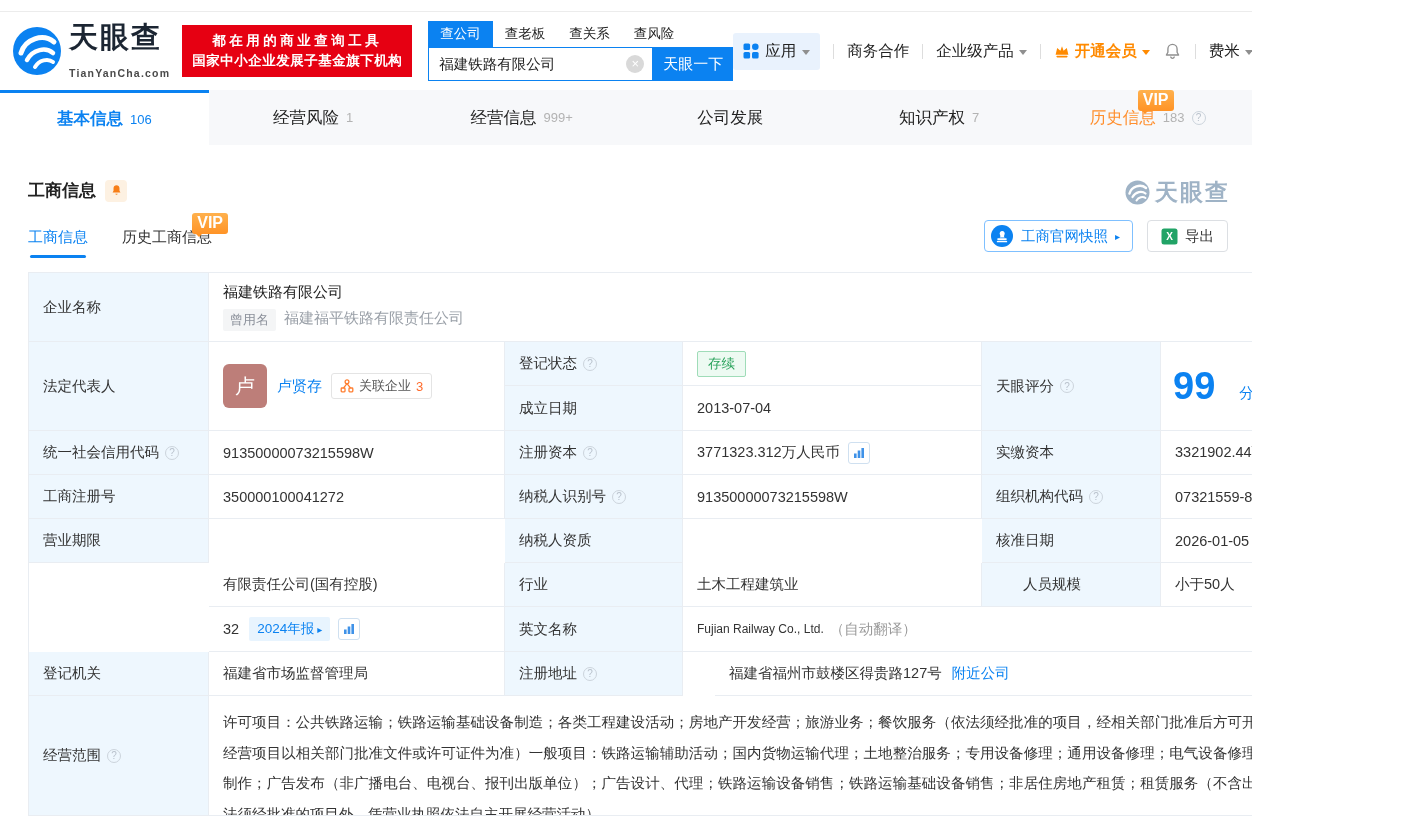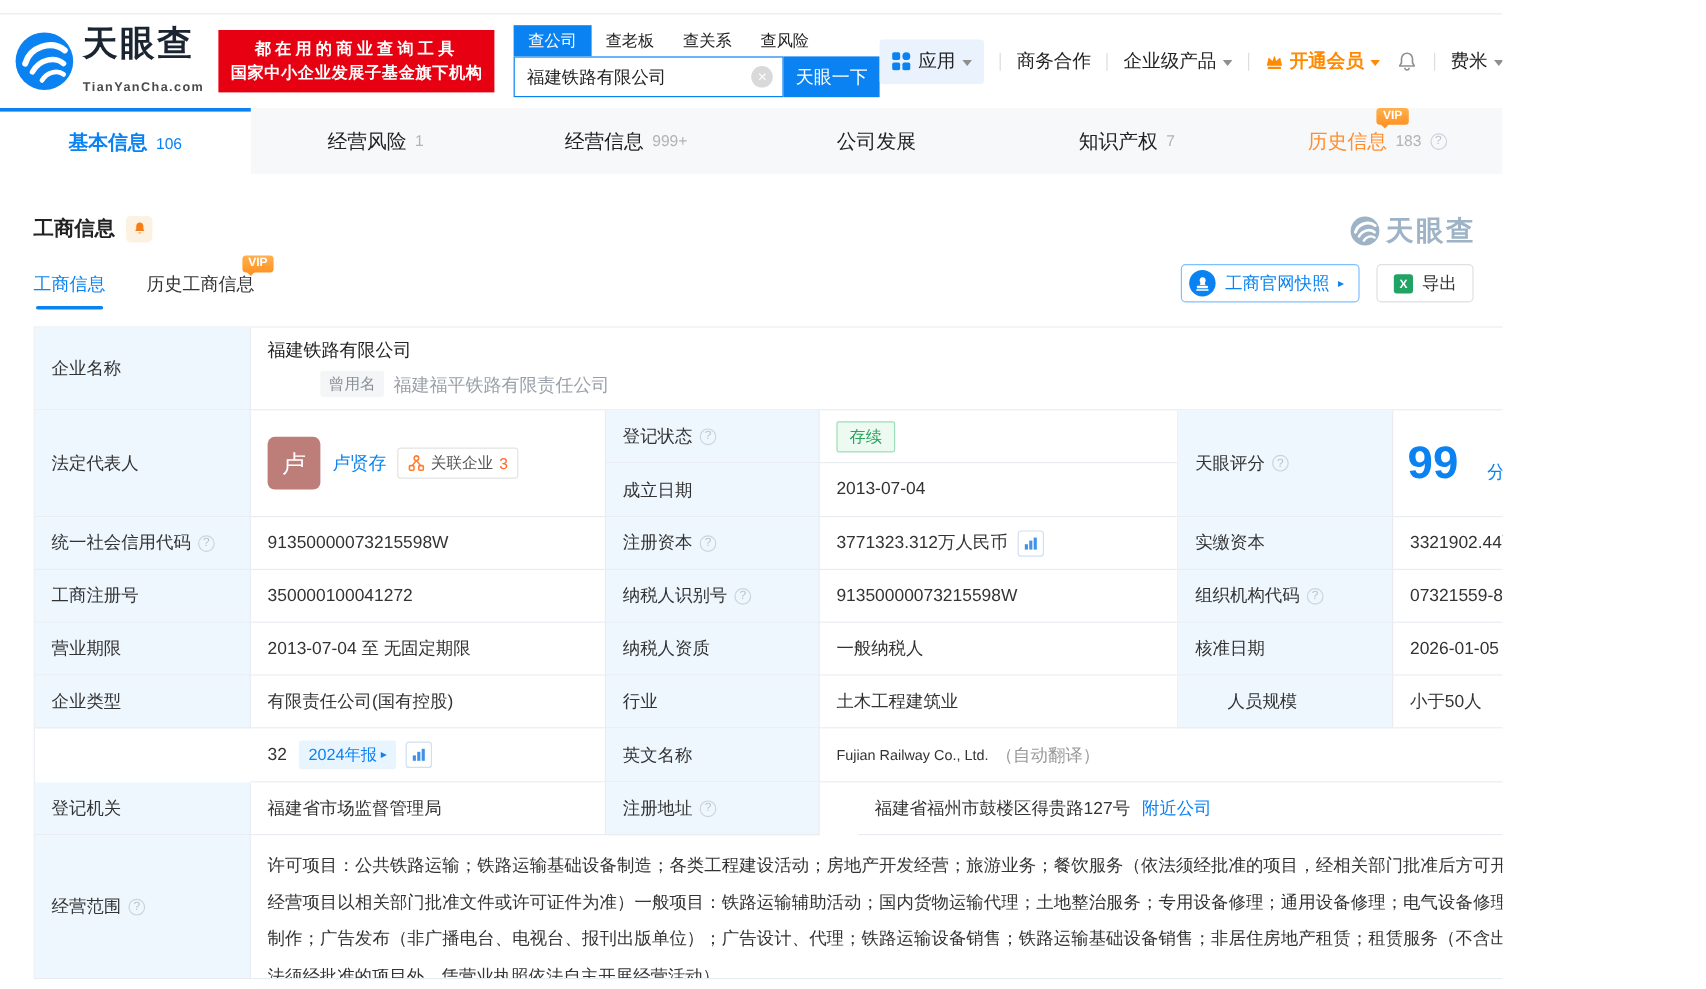--- a/index.html
+++ b/index.html
@@ -39,21 +39,21 @@
   
   .tabbar { position:absolute; top:90px; left:0; width:100%; height:55px; background:#f7f8fa; display:flex; }
   .tab { flex:1; display:flex; align-items:center; justify-content:center; cursor:pointer; }
   .tab-inner { position:relative; display:flex; align-items:center; gap:7px; }
   .t-label { font-size:16.5px; color:#222; }
   .t-count { font-size:13px; color:#b3b3b3; }
   .tab.active { background:#fff; border-top:3px solid #0b82f1; }
   .tab.active .t-label { color:#0b82f1; font-weight:bold; }
   .tab.active .t-count { color:#0b82f1; }
   .tab.viptab .t-label { color:#ff8f2e; }
-  .vip-badge { background:linear-gradient(#ffb14d,#ff9326); color:#fff; font-size:10px; font-weight:bold; padding:1px 5px 2px; border-radius:3px; position:relative; }
+  .vip-badge { background:linear-gradient(#ffb14d,#ff9326); color:#fff; font-size:16px; font-weight:bold; padding:1px 5px 2px; border-radius:3px; position:relative; }
   .vip-badge::after { content:""; position:absolute; left:3px; bottom:-3px; border-left:4px solid transparent; border-right:4px solid transparent; border-top:4px solid #ff9326; }
   .tab .vip-badge { position:absolute; top:-17px; right:32px; }
   .help { display:inline-flex; width:14px; height:14px; border:1px solid #ccd4dc; border-radius:50%; color:#b9c2cc; font-size:10px; align-items:center; justify-content:center; flex:0 0 auto; cursor:pointer; }
   .help::before { content:"?"; }
 
   
   .sec-title { position:absolute; top:179px; left:28px; display:flex; align-items:center; gap:9px; }
   .sec-title h2 { font-size:17px; color:#222; }
   .bell-chip { width:22px; height:22px; background:#fdf1e2; border-radius:4px; display:flex; align-items:center; justify-content:center; cursor:pointer; }
   .watermark { position:absolute; top:177px; right:22px; display:flex; align-items:center; gap:5px; }
@@ -74,21 +74,21 @@
     display:grid;
     grid-template-columns:180px 296px 178px 299px 179px 1fr;
     grid-template-rows:69px 44px 45px 44px 44px 44px 44px 45px 44px 119px; }
   .cell { border-right:1px solid #e9edf2; border-bottom:1px solid #e9edf2; display:flex; align-items:center; padding:0 14px; font-size:14.5px; color:#333; overflow:hidden; }
   .lab { background:#eef7fe; gap:6px; }
   .no-br { border-right:none; }
   .no-bb { border-bottom:none; }
 
   .colcell { flex-direction:column; align-items:flex-start; justify-content:center; gap:7px; }
   .cname { font-size:15px; color:#222; }
-  .former { display:flex; align-items:flex-end; gap:8px;margin-left:44px; }
+  .former { display:flex; align-items:flex-start; gap:8px; }
   .former-chip { background:#f4f5f6; color:#8a8f99; font-size:13px; padding:2px 7px; border-radius:2px; }
   .former-name { color:#9aa0a8; font-size:15px; }
 
   .avatar { width:44px; height:44px; border-radius:6px; background:#bd7e79; color:#fff; font-size:20px; display:flex; align-items:center; justify-content:center; flex:0 0 auto; }
   .rep-name { color:#0b82f1; font-size:15px; margin-left:10px; cursor:pointer; }
   .rel-badge { margin-left:9px; border:1px solid #e4e4e4; border-radius:3px; padding:3px 8px; display:flex; align-items:center; gap:5px; font-size:13px; color:#555; cursor:pointer; background:#fff; }
   .rel-count { color:#ff6a2b; }
 
   .status-badge { color:#2aa35c; background:#edfaf2; border:1px solid #9fdcb8; border-radius:2px; padding:3px 10px; font-size:13.5px; }
 
@@ -389,39 +389,30 @@
       <span>组织机构代码</span>
       <span class="help"></span>
     </div>
     <div class="cell no-br" style="grid-area:5/6/6/7;">
       <span>07321559-8</span>
     </div>
 
     <div class="cell lab" style="grid-area:6/1/7/2;">
       <span>营业期限</span>
     </div>
-    <div class="cell" style="grid-area:6/2/7/3;">
-      <span>2013-07-04 至 无固定期限</span>
-    </div>
     <div class="cell lab" style="grid-area:6/3/7/4;">
       <span>纳税人资质</span>
     </div>
-    <div class="cell" style="grid-area:6/4/7/5;">
-      <span>一般纳税人</span>
-    </div>
     <div class="cell lab" style="grid-area:6/5/7/6;">
       <span>核准日期</span>
     </div>
     <div class="cell no-br" style="grid-area:6/6/7/7;">
       <span>2026-01-05</span>
     </div>
 
-    <div class="cell lab" style="grid-area:7/1/8/2;">
-      <span>企业类型</span>
-    </div>
     <div class="cell" style="grid-area:7/2/8/3;">
       <span>有限责任公司(国有控股)</span>
     </div>
     <div class="cell lab" style="grid-area:7/3/8/4;">
       <span>行业</span>
     </div>
     <div class="cell" style="grid-area:7/4/8/5;">
       <span>土木工程建筑业</span>
     </div>
     <div class="cell lab" style="grid-area:7/5/8/6;padding-left:41px;">

